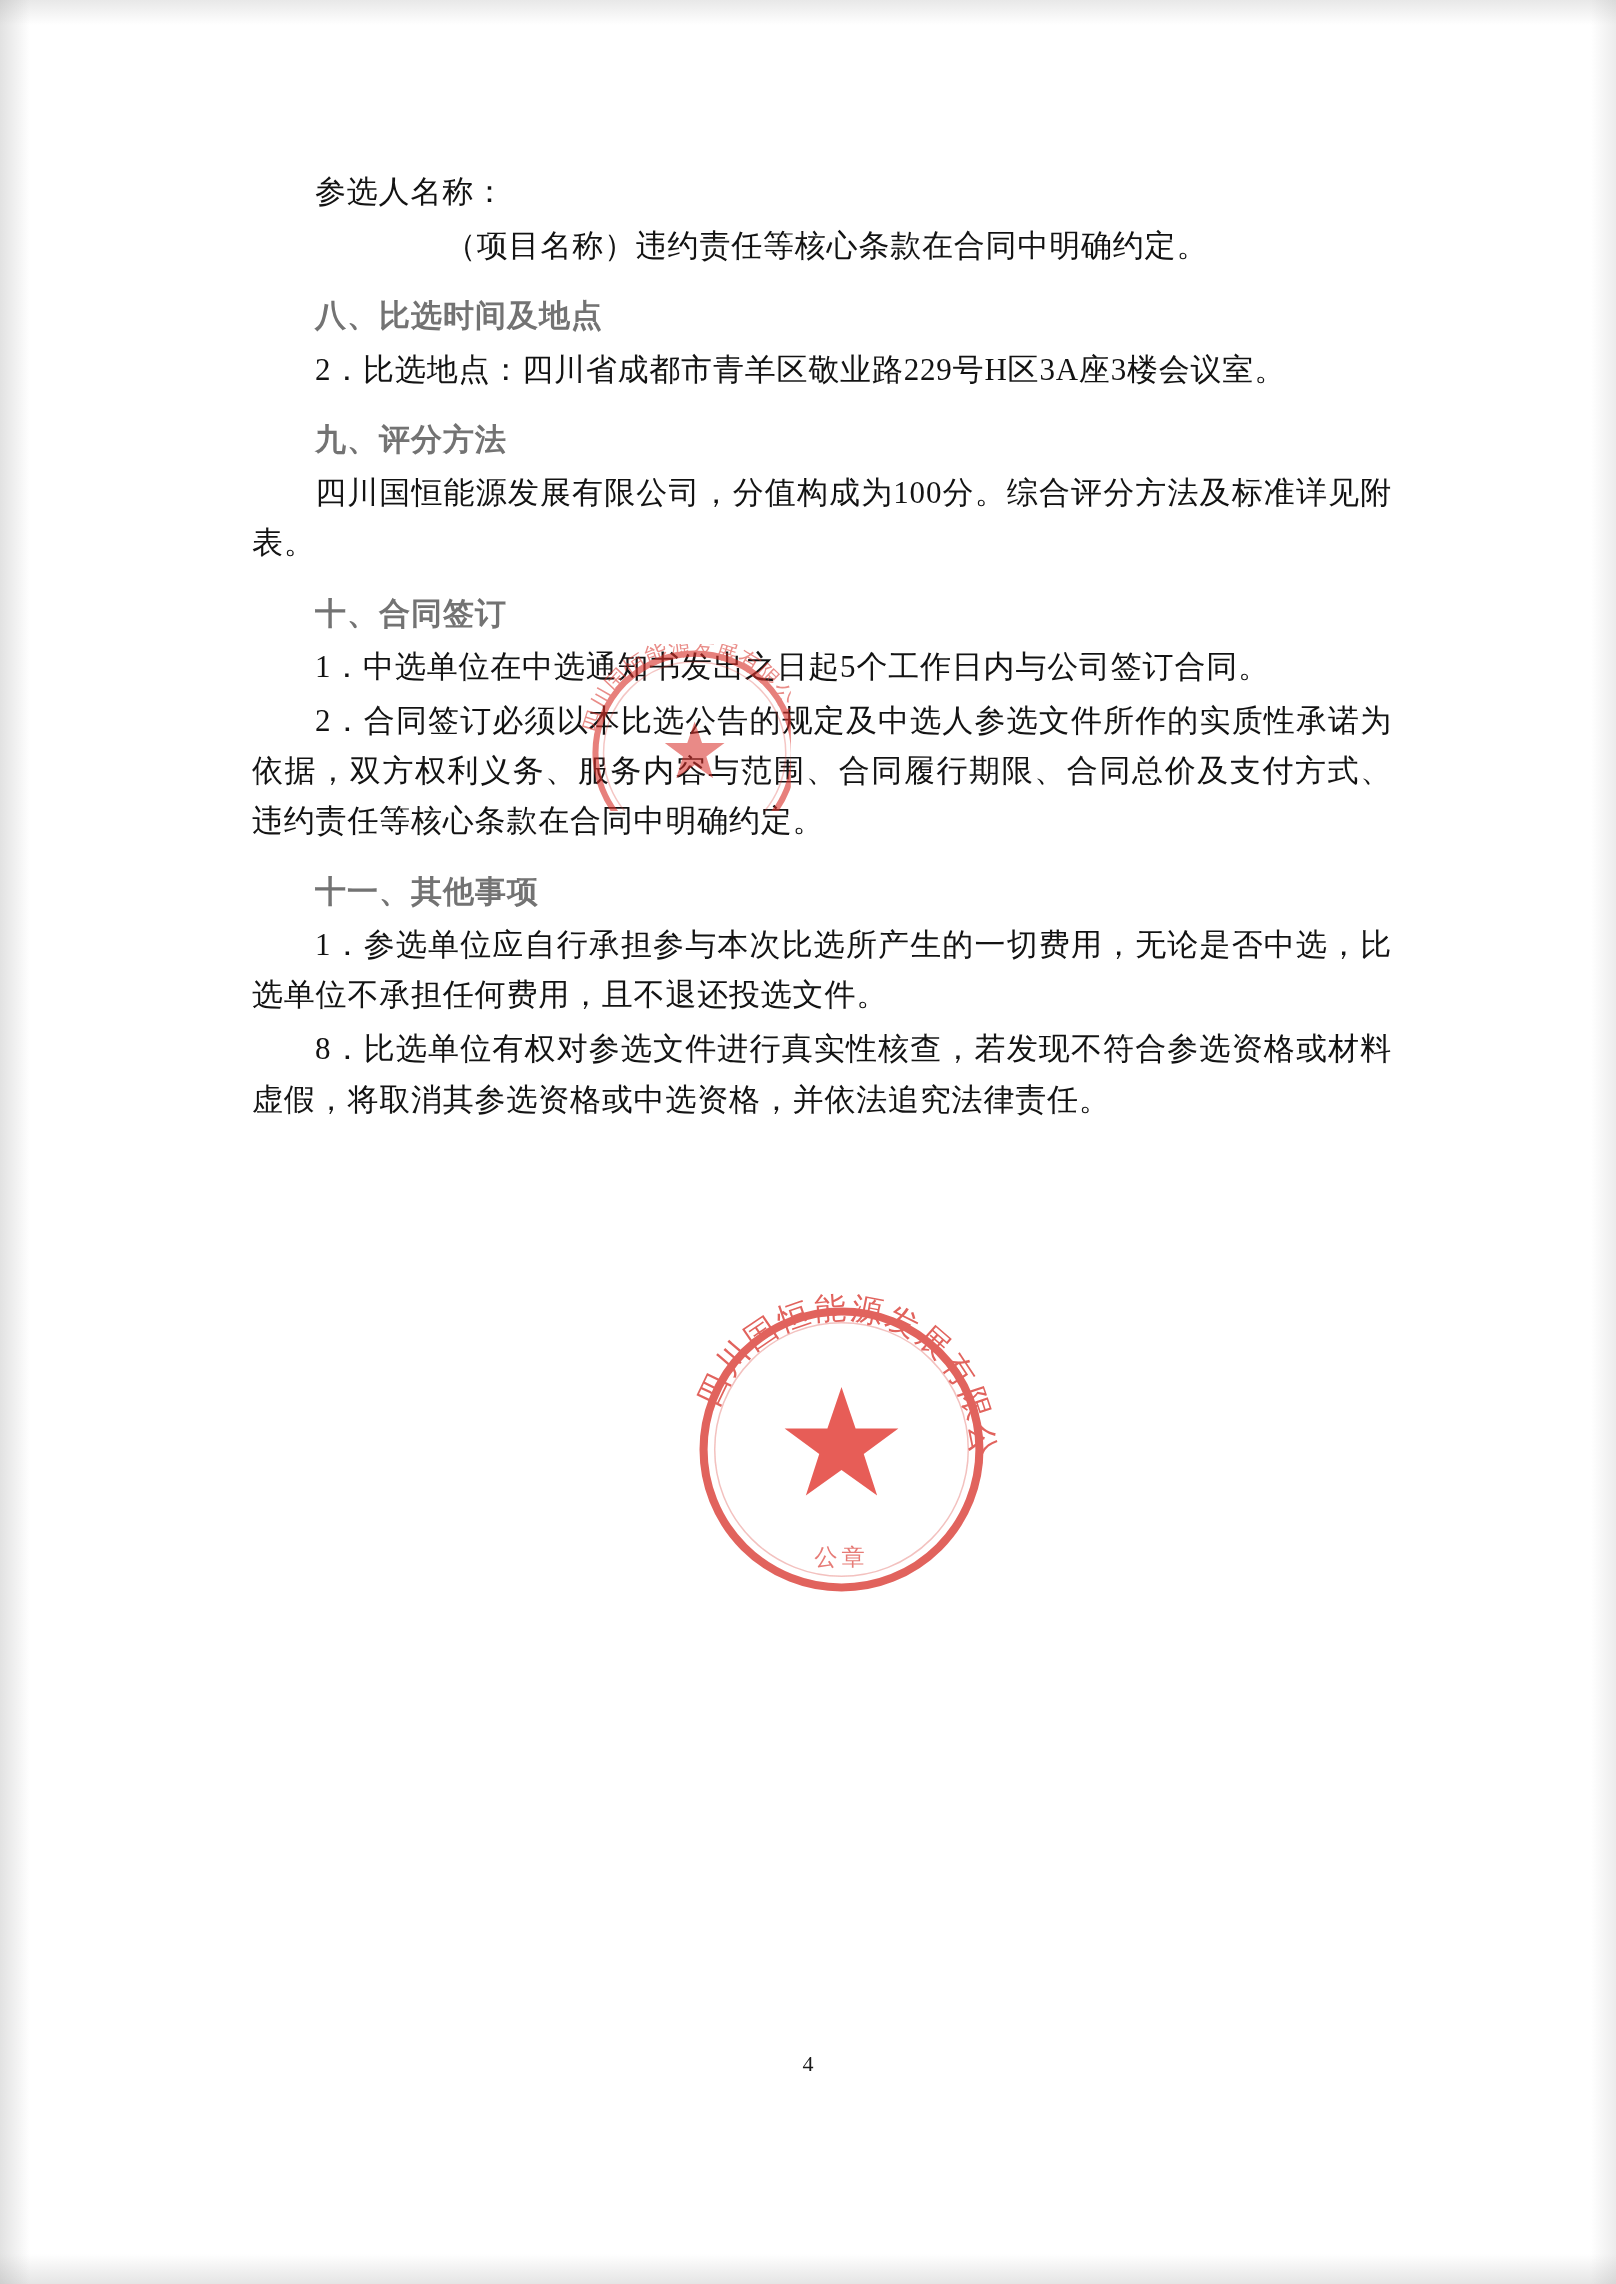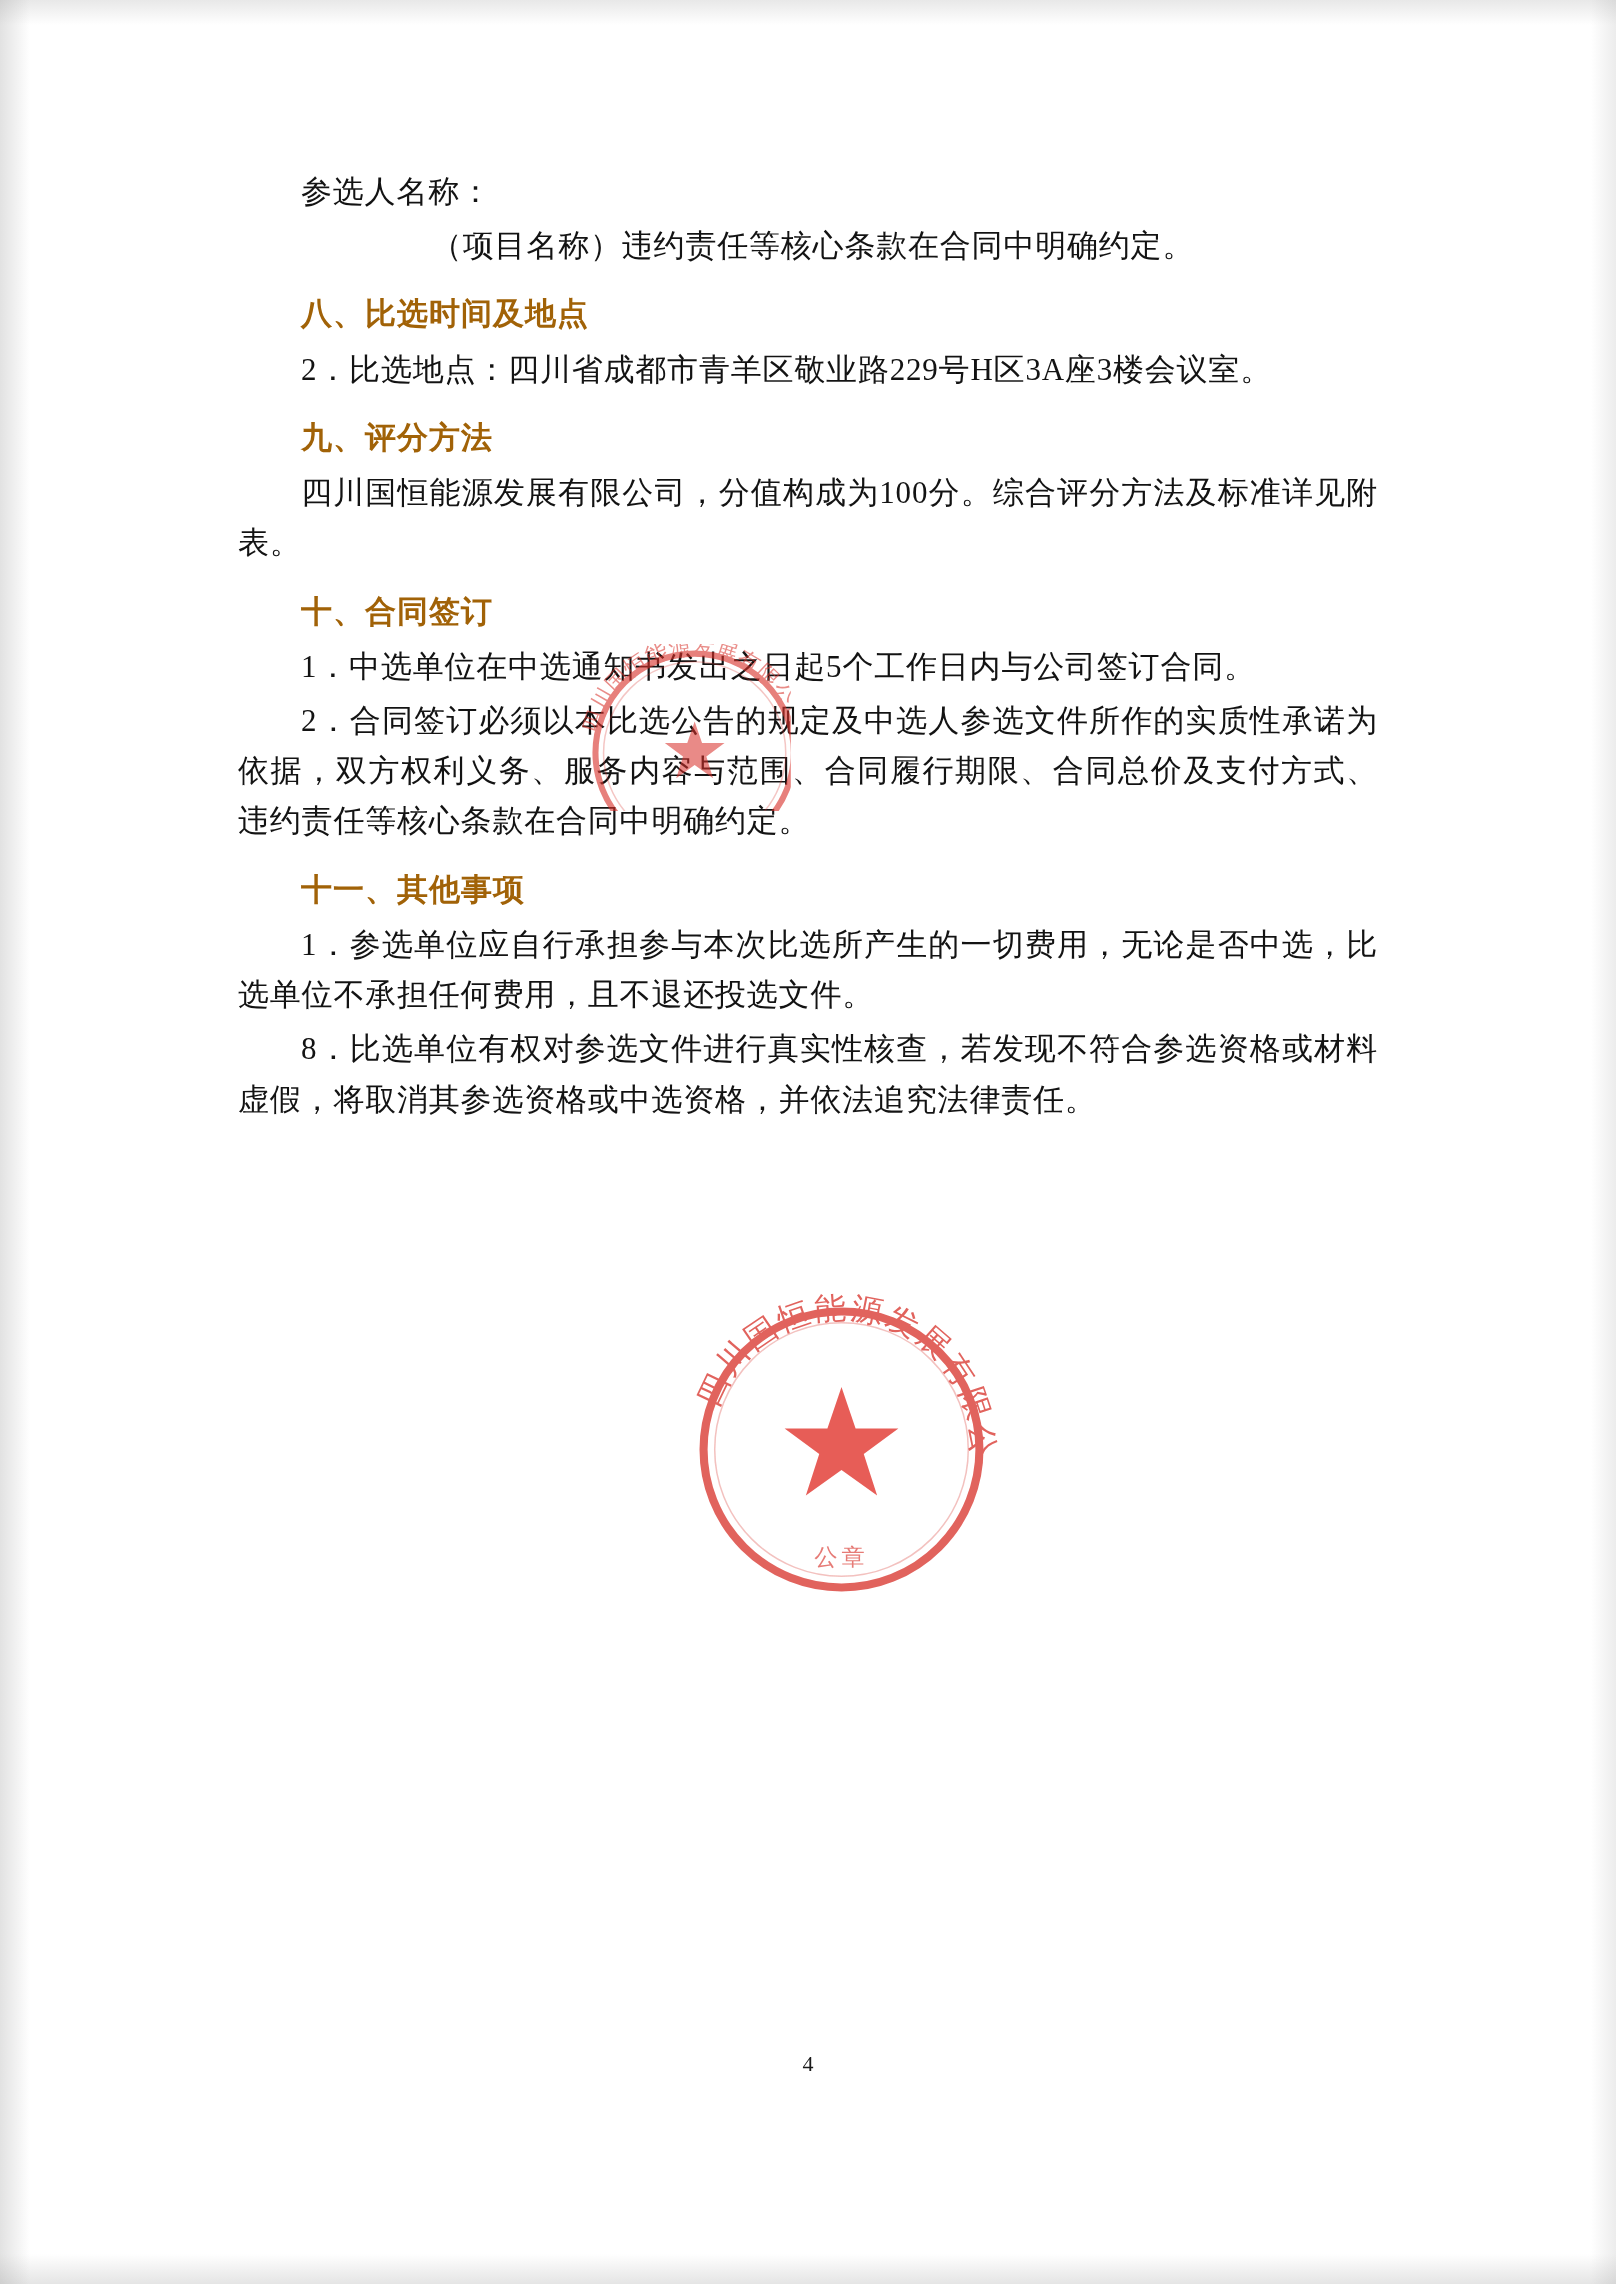--- a/index.html
+++ b/index.html
@@ -43,46 +43,46 @@
   .scan-edge-bottom {
     position: absolute;
     left: 0; bottom: 0;
     width: 100%; height: 30px;
     background: linear-gradient(to top, rgba(150,150,150,0.25), rgba(255,255,255,0));
     pointer-events: none;
   }
 
   .content {
     position: absolute;
-    left: 238px;
+    left: 252px;
     top: 167px;
     width: 1140px;
   }
 
   .para {
     font-size: 31px;
     line-height: 1.62;
     color: #131313;
     letter-spacing: 0.8px;
     margin: 0 0 4px 0;
     text-align: justify;
     white-space: pre-wrap;
   }
   .indent2 { text-indent: 63px; }
   .indent-deep { text-indent: 193px; }
 
   .heading {
     font-size: 31px;
     line-height: 1.62;
-    color: #a16207;
+    color: #737373;
     font-weight: bold;
     letter-spacing: 1px;
     margin: 9px 0 3px 0;
     text-indent: 63px;
-    font-family: Liberation Mono, monospace;
+    font-family: Liberation Sans, sans-serif;
   }
 
   .gap-sm { height: 7px; }
 
   .page-number {
     position: absolute;
     left: 0;
     width: 1616px;
     top: 2051px;
     text-align: center;

